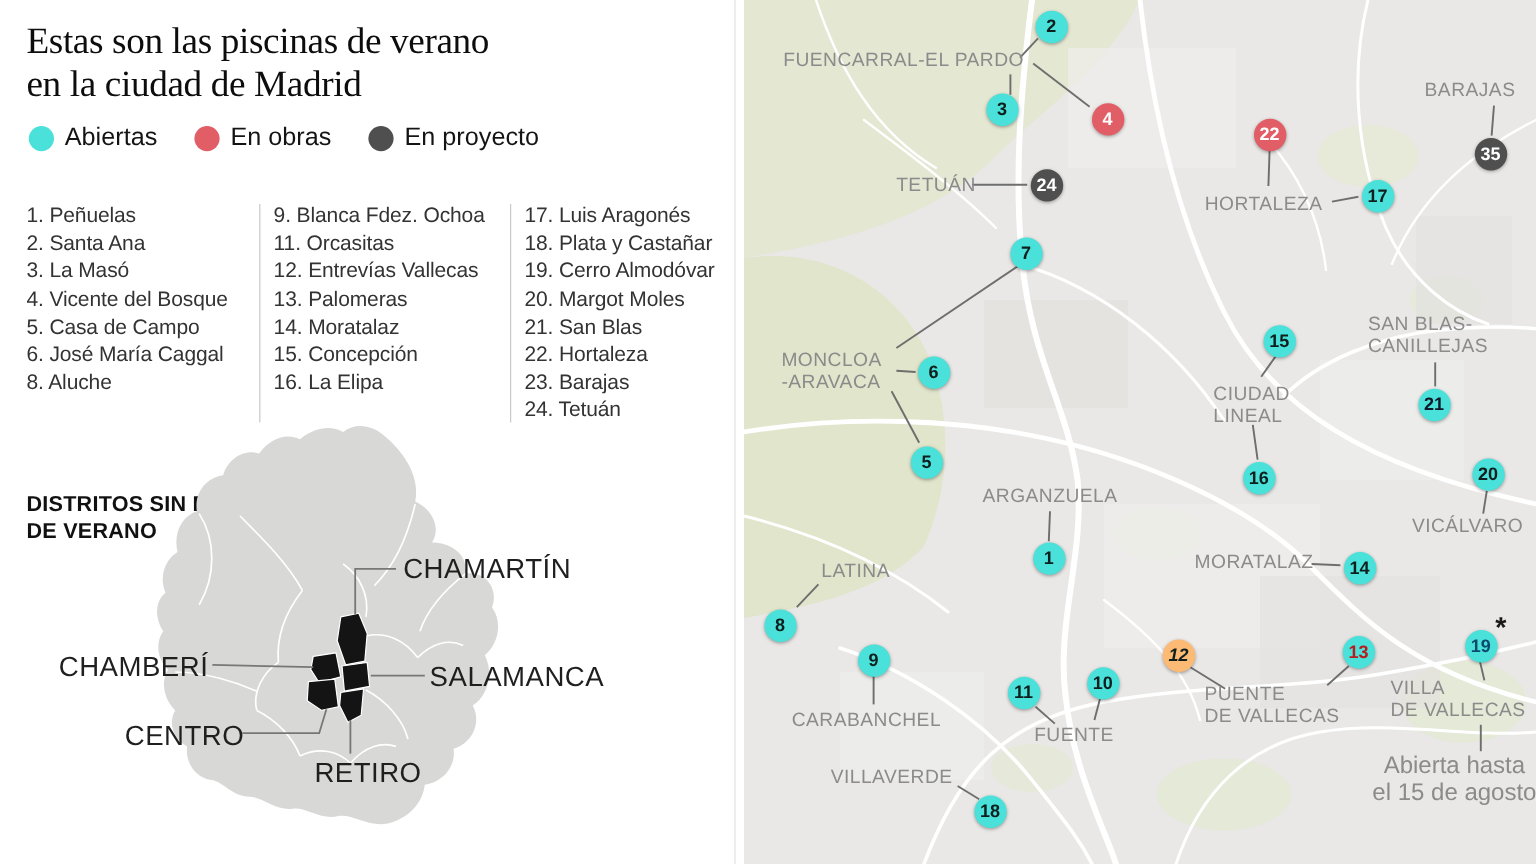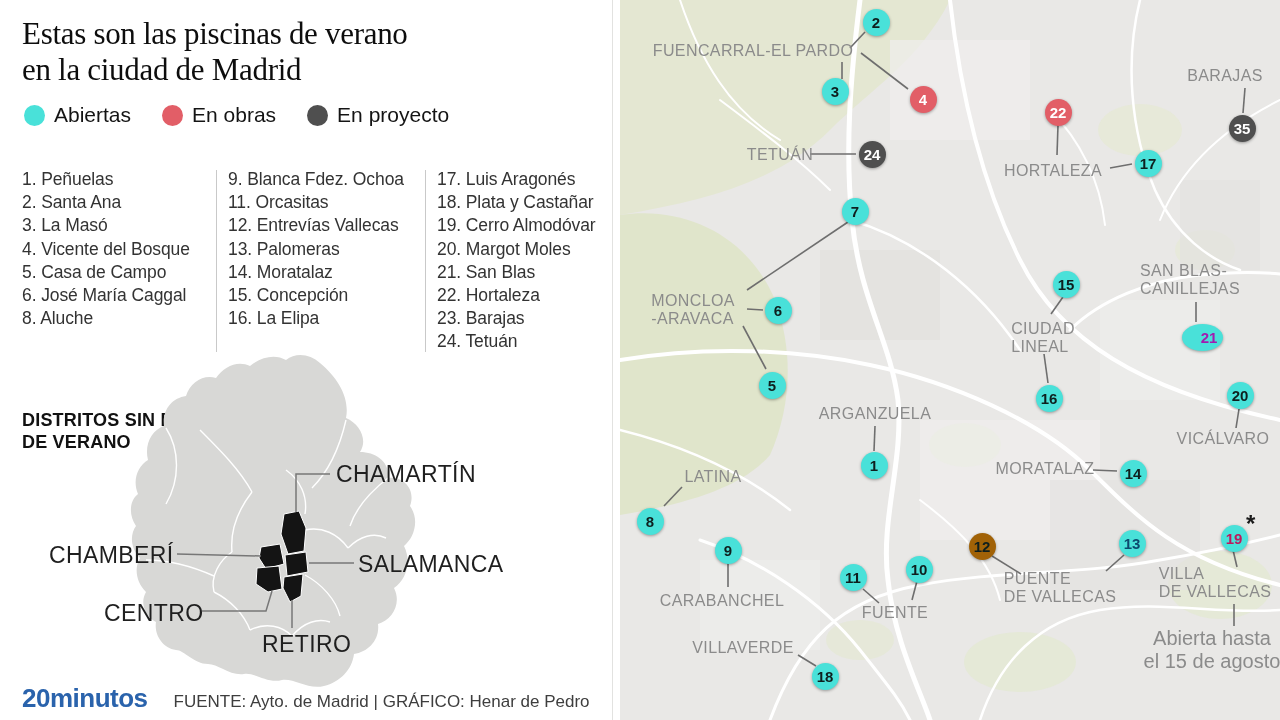--- a/index.html
+++ b/index.html
@@ -143,24 +143,20 @@
       </g>
     </svg>
     <div id="minimap-labels">
         <div class="mm-label" style="left: 336px; top: 461px;">CHAMARTÍN</div>
         <div class="mm-label" style="left: 49px; top: 542px;">CHAMBERÍ</div>
         <div class="mm-label" style="left: 358px; top: 551px;">SALAMANCA</div>
         <div class="mm-label" style="left: 104px; top: 600px;">CENTRO</div>
         <div class="mm-label" style="left: 262px; top: 631px;">RETIRO</div>
       </div>
 
-    <div class="footer">
-      <span class="footer-logo">20minutos</span>
-      <span class="footer-source">FUENTE: Ayto. de Madrid  |  GRÁFICO: Henar de Pedro</span>
-    </div>
     <div class="panel-edge"></div>
   </div>
 
   <div class="map-panel">
     <svg class="map-art" width="660" height="720" viewBox="0 0 660 720">
       <rect width="660" height="720" fill="#e9e8e6"></rect>
 
       <g>
         <path fill="#e4e7d2" d="M0,0 L330,0 C300,60 250,90 210,130 C160,180 90,200 0,215 Z"></path>
         <path fill="#e0e5cb" d="M0,215 C70,205 130,240 155,300 C175,355 170,410 150,455 C120,490 60,505 0,515 Z"></path>
@@ -291,29 +287,29 @@
         <div class="marker" style="left: 242.5px; top: 8.5px; background: rgb(73, 225, 217); color: rgb(14, 31, 30);">2</div>
         <div class="marker" style="left: 201.5px; top: 77.5px; background: rgb(73, 225, 217); color: rgb(14, 31, 30);">3</div>
         <div class="marker" style="left: 289.5px; top: 85.5px; background: rgb(226, 94, 103); color: rgb(255, 255, 255);">4</div>
         <div class="marker" style="left: 138.5px; top: 371.5px; background: rgb(73, 225, 217); color: rgb(14, 31, 30);">5</div>
         <div class="marker" style="left: 144.5px; top: 296.5px; background: rgb(73, 225, 217); color: rgb(14, 31, 30);">6</div>
         <div class="marker" style="left: 221.5px; top: 197.5px; background: rgb(73, 225, 217); color: rgb(14, 31, 30);">7</div>
         <div class="marker" style="left: 16.5px; top: 507.5px; background: rgb(73, 225, 217); color: rgb(14, 31, 30);">8</div>
         <div class="marker" style="left: 94.5px; top: 536.5px; background: rgb(73, 225, 217); color: rgb(14, 31, 30);">9</div>
         <div class="marker" style="left: 285.5px; top: 555.5px; background: rgb(73, 225, 217); color: rgb(14, 31, 30);">10</div>
         <div class="marker" style="left: 219.5px; top: 563.5px; background: rgb(73, 225, 217); color: rgb(14, 31, 30);">11</div>
-        <div class="marker" style="left: 348.5px; top: 532.5px; background: #a16207; color: rgb(14, 31, 30);">12</div>
-        <div class="marker" style="left: 498.5px; top: 529.5px; background: rgb(73, 225, 217); color: #0c4a6e;">13</div>
+        <div class="marker" style="left: 348.5px; top: 532.5px; background: #fdba74; color: rgb(14, 31, 30); font-style: italic;">12</div>
+        <div class="marker" style="left: 498.5px; top: 529.5px; background: rgb(73, 225, 217); color: #b91c1c;">13</div>
         <div class="marker" style="left: 499.5px; top: 459.5px; background: rgb(73, 225, 217); color: rgb(14, 31, 30);">14</div>
         <div class="marker" style="left: 432.5px; top: 270.5px; background: rgb(73, 225, 217); color: rgb(14, 31, 30);">15</div>
         <div class="marker" style="left: 415.5px; top: 384.5px; background: rgb(73, 225, 217); color: rgb(14, 31, 30);">16</div>
         <div class="marker" style="left: 514.5px; top: 149.5px; background: rgb(73, 225, 217); color: rgb(14, 31, 30);">17</div>
         <div class="marker" style="left: 191.5px; top: 662.5px; background: rgb(73, 225, 217); color: rgb(14, 31, 30);">18</div>
-        <div class="marker" style="left: 600.5px; top: 524.5px; background: rgb(73, 225, 217); color: #be185d;">19</div>
+        <div class="marker" style="left: 600.5px; top: 524.5px; background: rgb(73, 225, 217); color: #0c4a6e;">19</div>
         <div class="marker" style="left: 606.5px; top: 381.5px; background: rgb(73, 225, 217); color: rgb(14, 31, 30);">20</div>
-        <div class="marker" style="left: 561.5px; top: 323.5px; background: rgb(73, 225, 217); color: #a21caf; padding-left: 14px;">21</div>
+        <div class="marker" style="left: 561.5px; top: 323.5px; background: rgb(73, 225, 217); color: #0f172a;">21</div>
         <div class="marker" style="left: 424.5px; top: 98.5px; background: rgb(226, 94, 103); color: rgb(255, 255, 255);">22</div>
         <div class="marker" style="left: 608.5px; top: 114.5px; background: rgb(79, 79, 79); color: rgb(255, 255, 255);">35</div>
         <div class="marker" style="left: 238.5px; top: 140.5px; background: rgb(79, 79, 79); color: rgb(255, 255, 255);">24</div>
       </div>
   </div>
 
 </div>
 
 </body></html>

